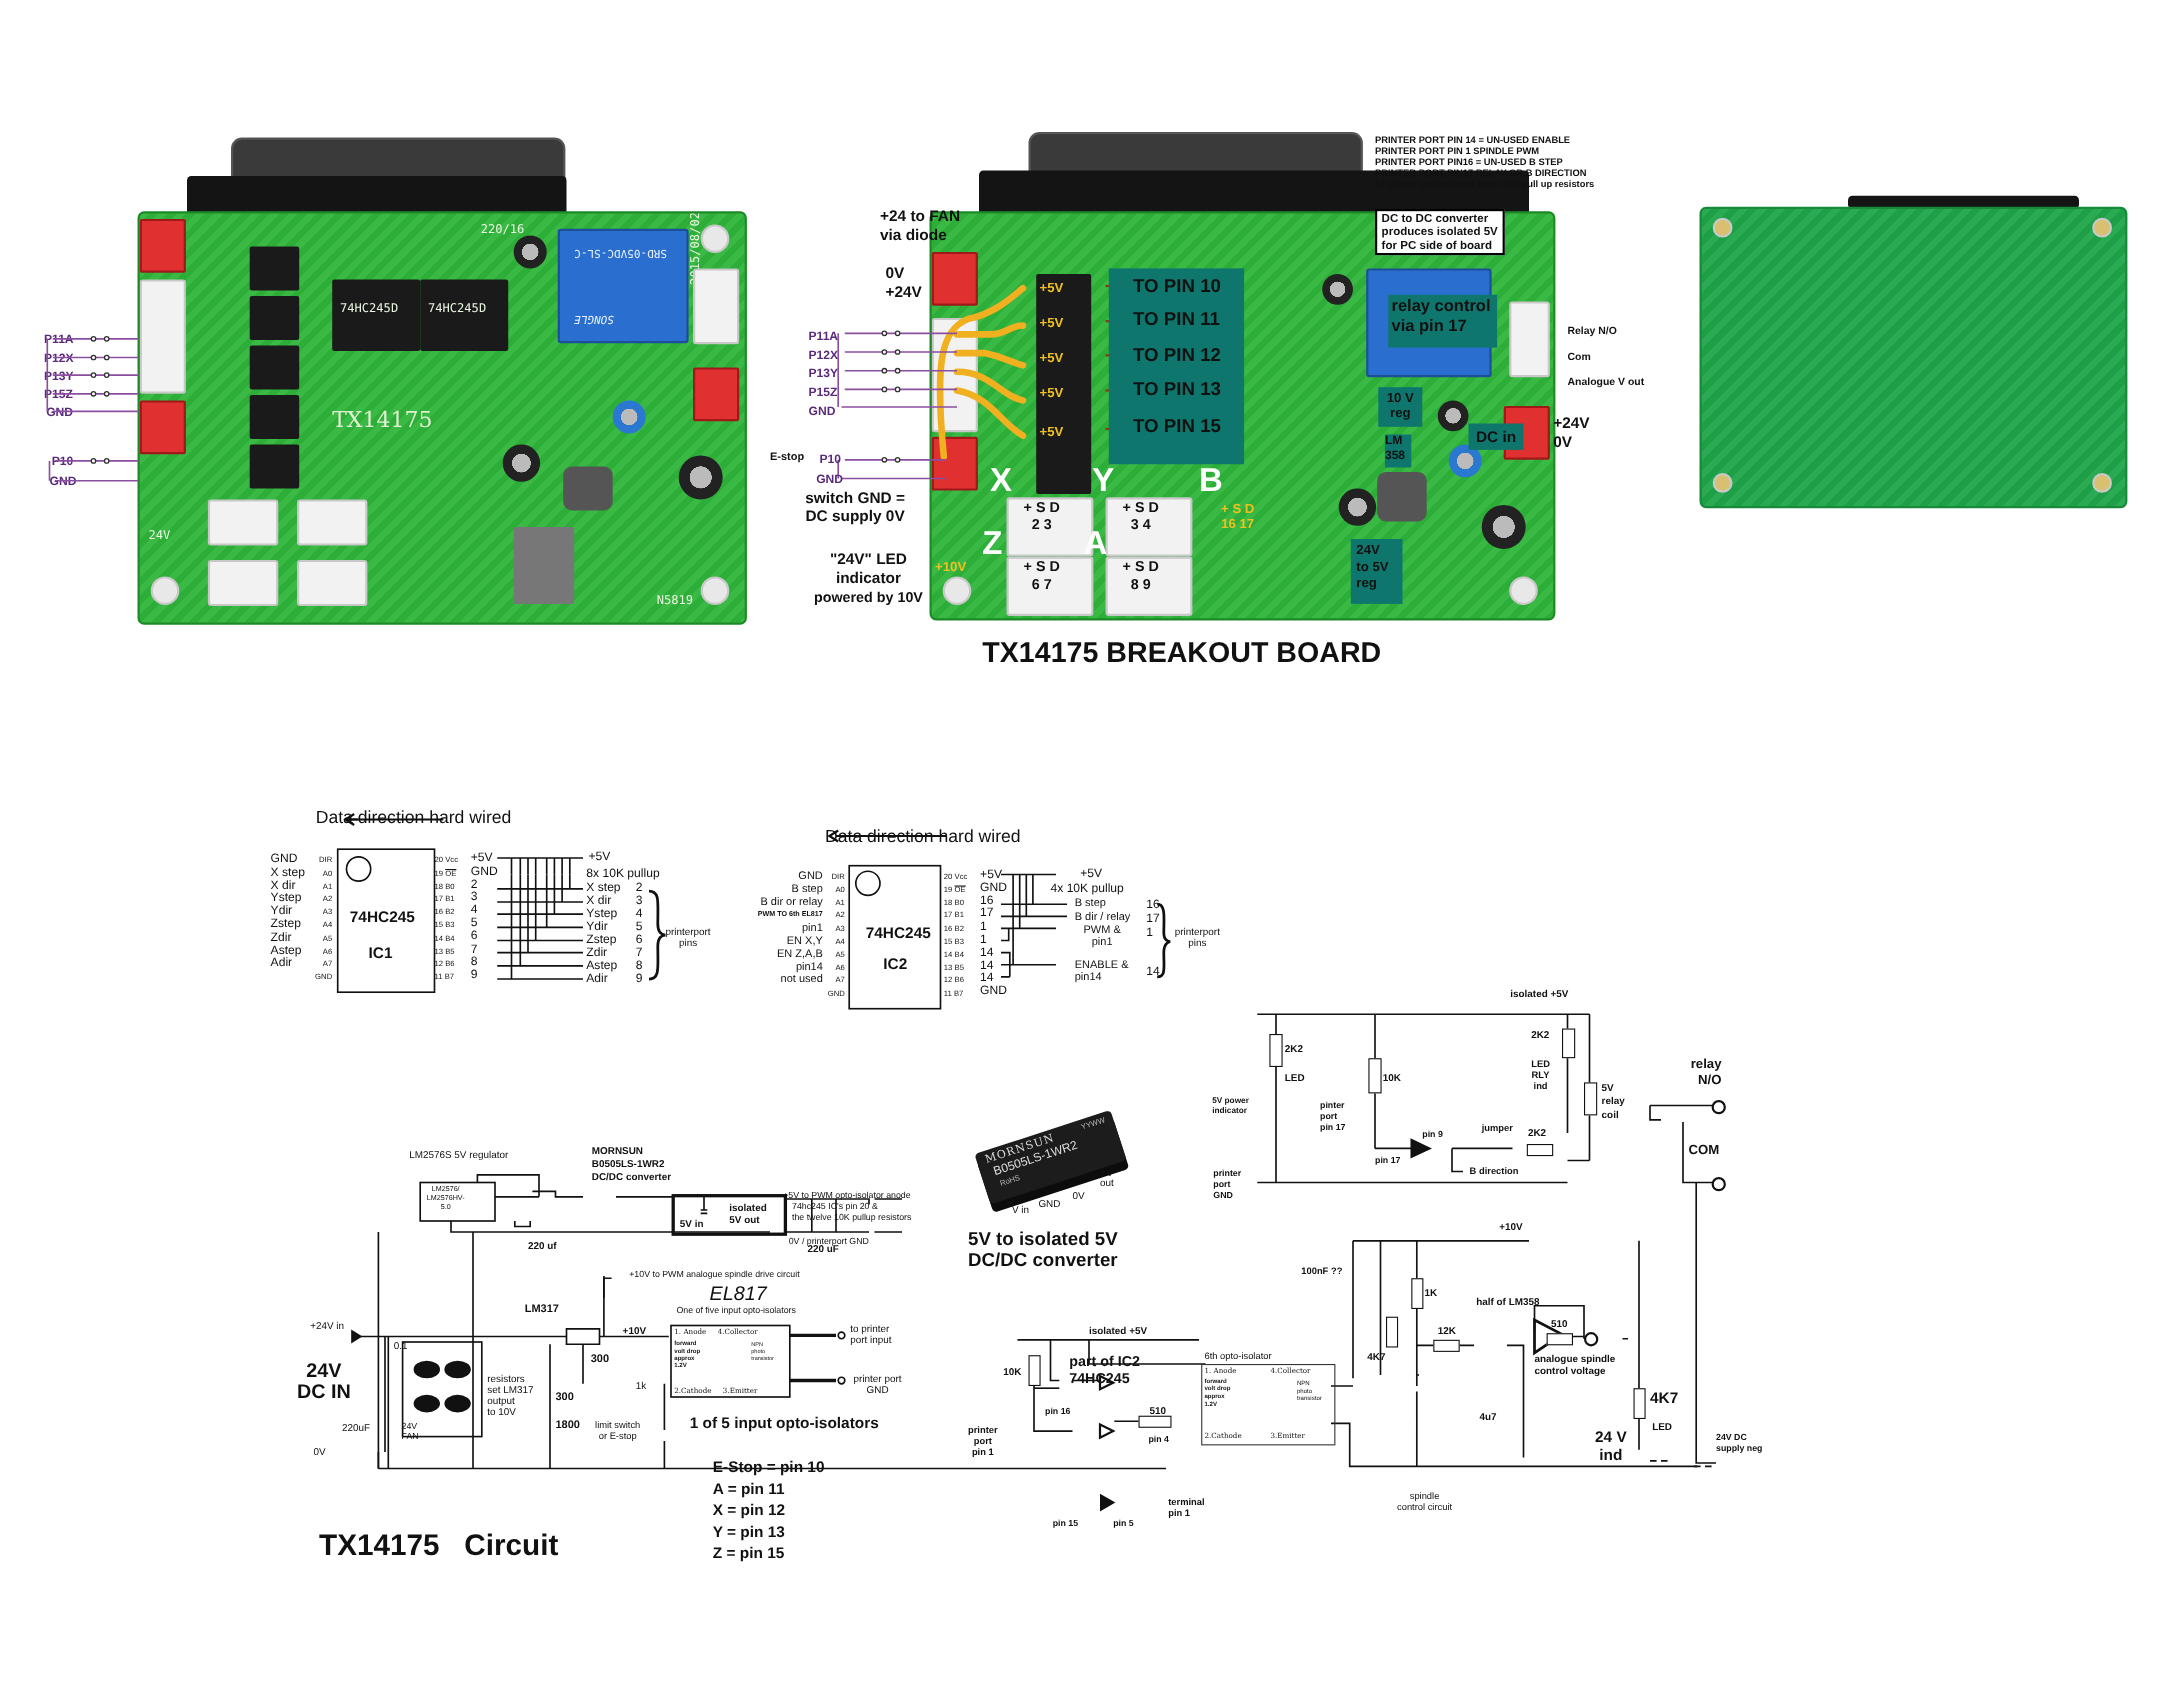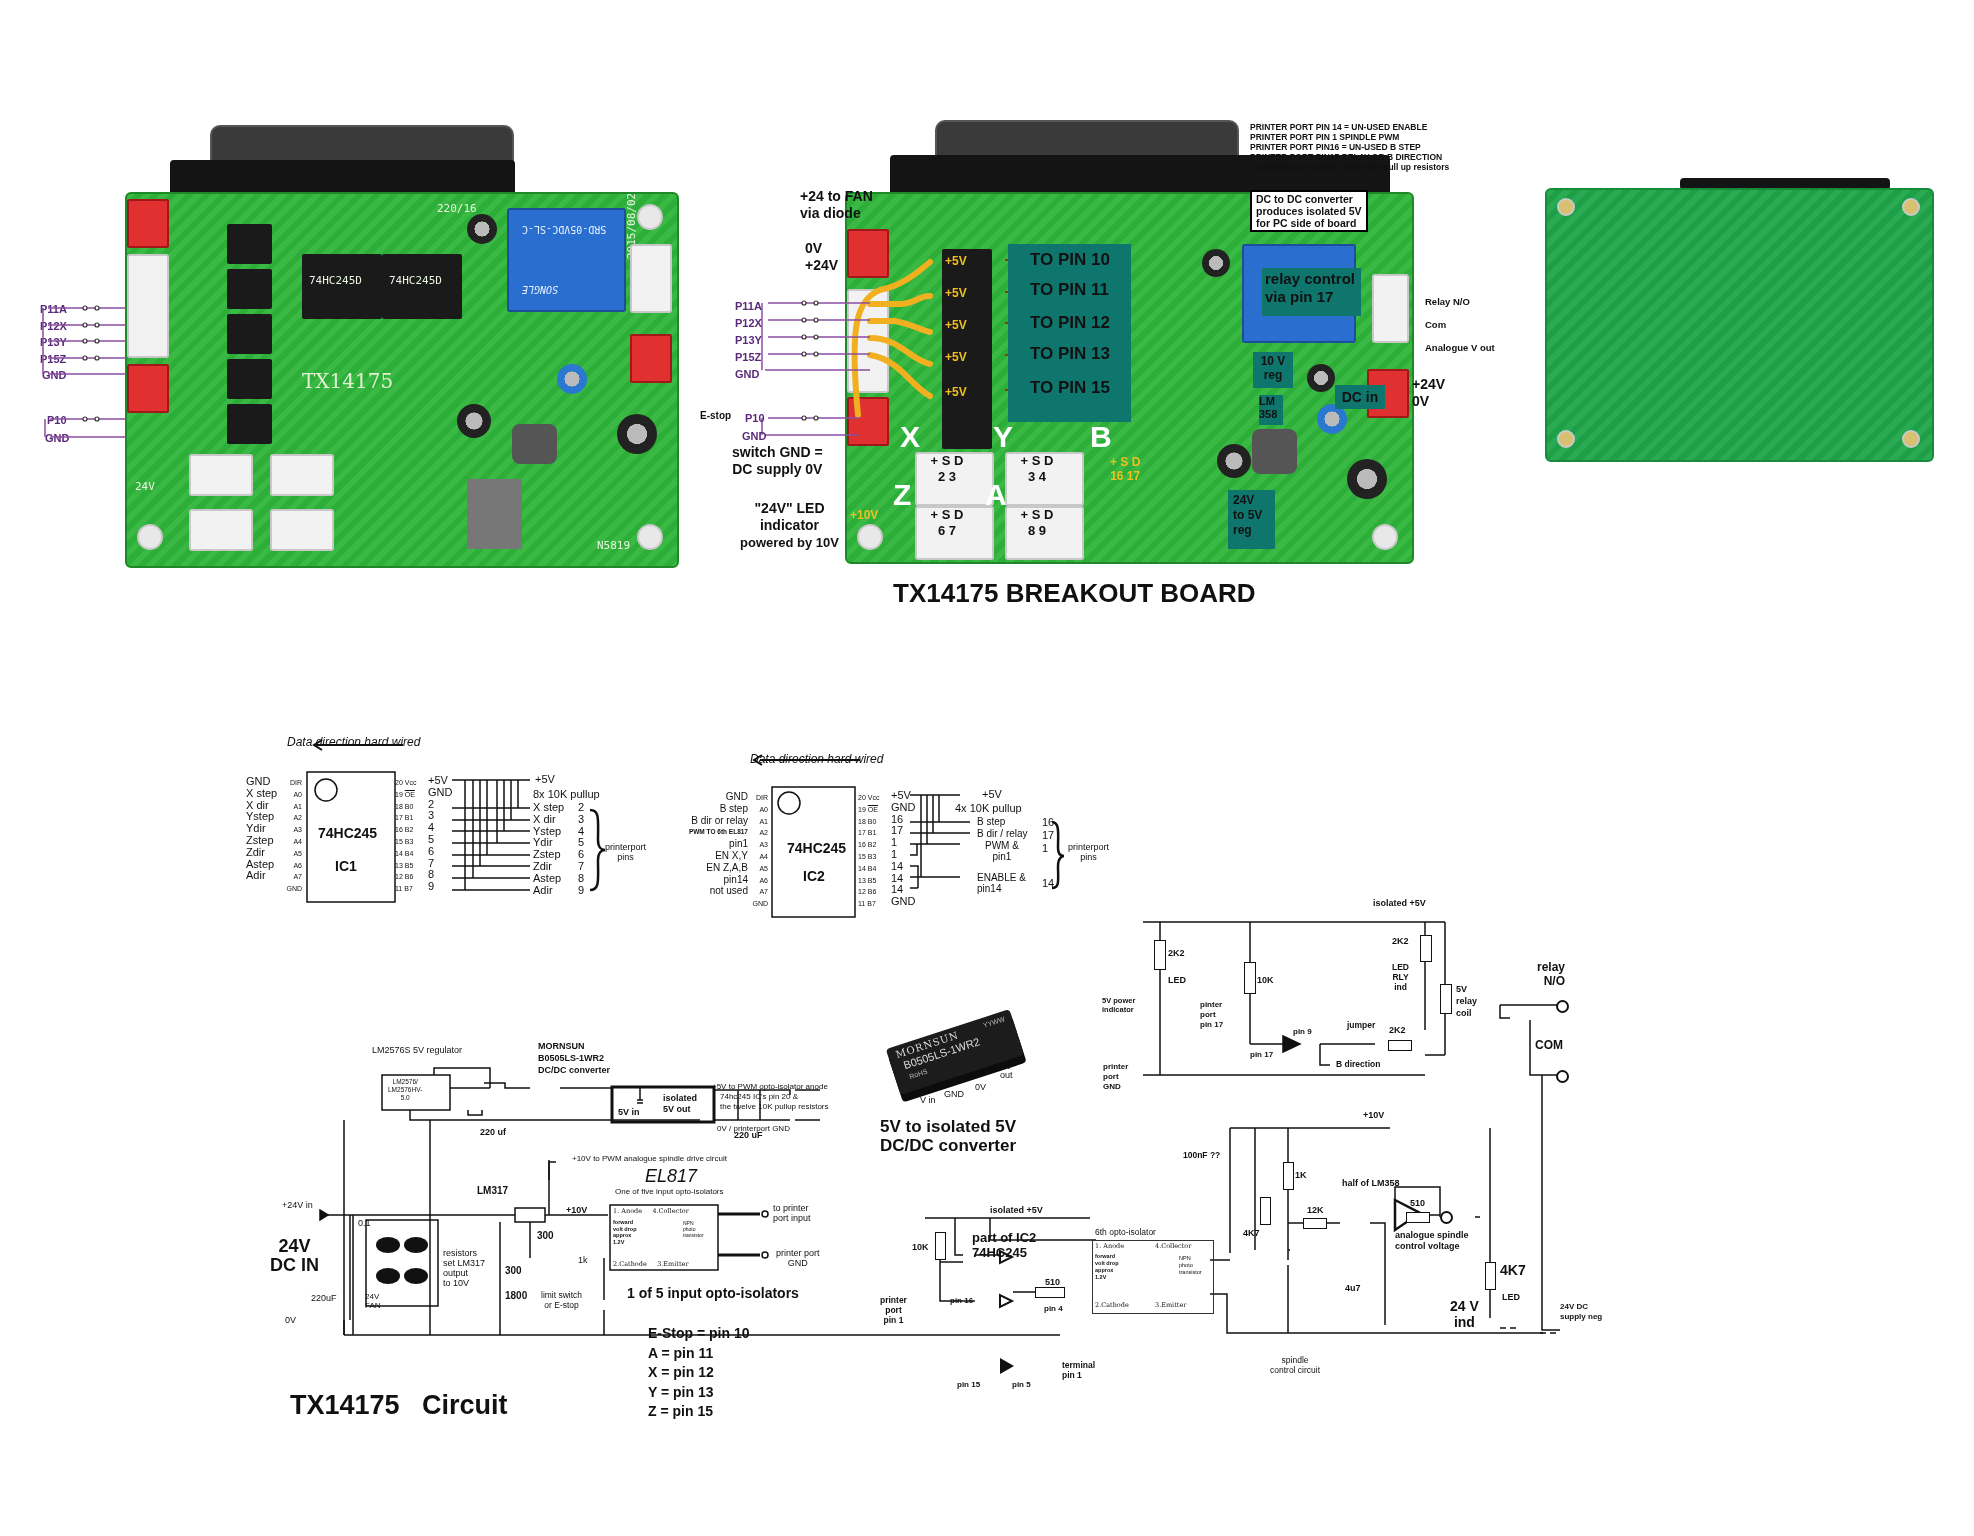--- a/index.html
+++ b/index.html
@@ -16,21 +16,21 @@
   .conn-white{position:absolute;background:#f2f2f2;border:2px solid #c8c8c8;border-radius:3px;}
   .chip{position:absolute;background:#1a1a1a;border-radius:2px;}
   .relay{position:absolute;background:#2a6fd0;border:2px solid #1c4f98;border-radius:3px;}
   .cap{position:absolute;border-radius:50%;background:radial-gradient(circle,#bbb 0 35%,#222 36% 100%);}
   .hole{position:absolute;border-radius:50%;background:#e8e8e8;border:2px solid #c9c9c9;}
   .boxw{position:absolute;background:#0f766e;}
   .silk{position:absolute;color:#e8f5e0;font-family:"DejaVu Sans Mono",monospace;font-size:11px;}
   .axis{position:absolute;color:#fff;font-weight:bold;font-size:30px;}
   .ann-y{position:absolute;color:#f0c020;font-weight:bold;font-size:12px;}
   svg{position:absolute;left:0;top:0;}
-  .sch{font-size:12px;font-style:italic;}
+  .sch{font-size:16px;}
 </style>
 </head>
 <body>
 
 <div>
   <div class="dsub-top" style="left:210px;top:125px;width:300px;height:50px;"></div>
   <div class="dsub" style="left:170px;top:160px;width:345px;height:80px;"></div>
   <div class="pcb" style="left:125px;top:192px;width:550px;height:372px;">
     <div class="hole" style="left:10px;top:10px;width:22px;height:22px;"></div>
     <div class="hole" style="left:510px;top:10px;width:22px;height:22px;"></div>
@@ -645,21 +645,21 @@
 </div>
 
 <div>
   <div class="lbl b" style="left:990px;top:1205px;font-size:9px;">isolated +5V</div>
   <div class="abs" style="left:935px;top:1232px;width:9px;height:26px;border:1px solid #111;background:#fff;"></div>
   <div class="lbl b" style="left:912px;top:1242px;font-size:9px;">10K</div>
   <div class="lbl b" style="left:972px;top:1230px;font-size:13px;line-height:15px;">
     <div>part of IC2</div>
     <div>74HC245</div>
   </div>
-  <div class="lbl b" style="left:950px;top:1278px;font-size:8px;margin-top:18px;">pin 16</div>
+  <div class="lbl b" style="left:950px;top:1278px;font-size:8px;">pin 16</div>
   <div class="lbl b" style="left:1044px;top:1304px;font-size:8px;">pin 4</div>
   <div class="abs" style="left:1035px;top:1287px;width:28px;height:9px;border:1px solid #111;background:#fff;"></div>
   <div class="lbl b" style="left:1045px;top:1277px;font-size:9px;">510</div>
   <div class="lbl b" style="left:880px;top:1295px;font-size:8.5px;line-height:10px;text-align:center;">
     <div>printer</div>
     <div>port</div>
     <div>pin 1</div>
   </div>
   <div class="lbl b" style="left:957px;top:1380px;font-size:8px;">pin 15</div>
   <div class="lbl b" style="left:1012px;top:1380px;font-size:8px;">pin 5</div>

